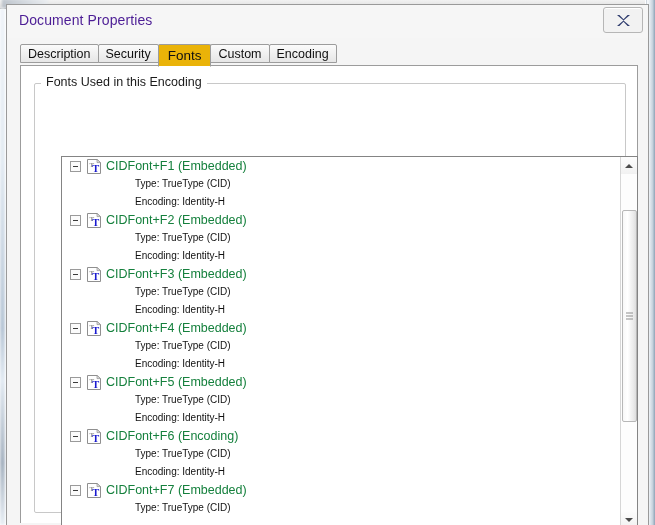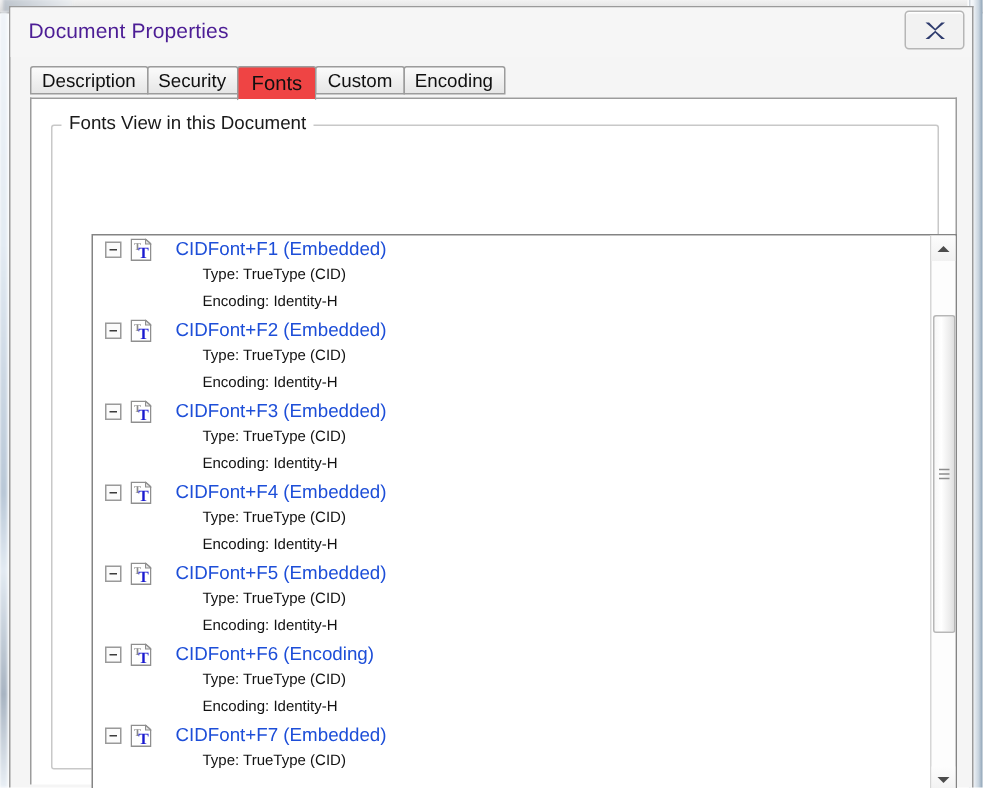--- a/index.html
+++ b/index.html
@@ -150,21 +150,21 @@
     border-bottom: 1px solid #9c9c9c;
     border-top-left-radius: 2px;
     border-top-right-radius: 2px;
     cursor: pointer;
     white-space: nowrap;
     box-sizing: border-box;
   }
   .tab.active {
     height: 23px;
     line-height: 22px;
-    background: #ef4444;
+    background: #eab308;
     border-bottom: 1px solid #ffffff;
     padding: 0 9px;
     position: relative;
     z-index: 4;
     font-size: 13.5px;
   }
 
   
   #tab-page {
     position: absolute;
@@ -253,23 +253,23 @@
   }
   .font-icon {
     width: 14px;
     height: 15px;
     margin-left: 6px;
     flex: 0 0 auto;
     position: relative;
   }
   .font-icon svg { display: block; }
   .font-label {
-    margin-left: 16px;
+    margin-left: 5px;
     font-size: 12.5px;
-    color: #1d4ed8;
+    color: #15803d;
   }
   .font-detail {
     height: 18px;
     line-height: 18px;
     padding-left: 73px;
     font-size: 10px;
     color: #111111;
     white-space: nowrap;
   }
 
@@ -362,21 +362,21 @@
       <div class="tab">Description</div>
       <div class="tab">Security</div>
       <div class="tab active">Fonts</div>
       <div class="tab">Custom</div>
       <div class="tab">Encoding</div>
     </div>
 
   <div id="tab-page">
 
     <div id="fonts-groupbox"></div>
-    <div id="fonts-groupbox-label">Fonts View in this Document</div>
+    <div id="fonts-groupbox-label">Fonts Used in this Encoding</div>
 
     <div id="fonts-listbox">
       <div id="fonts-tree">
           <div class="font-node">
             <div class="font-row">
               <span class="expander"></span>
               <span class="font-icon">
                 <svg width="14" height="15" viewBox="0 0 14 15" aria-hidden="true">
                   <path d="M0.5 0.5 H10 L13.5 3.6 V14.5 H0.5 Z" fill="#ffffff" stroke="#8f8f8f" stroke-width="1"></path>
                   <path d="M10 0.5 L13.5 3.6 H10 Z" fill="#e4e4e4" stroke="#8f8f8f" stroke-width="0.7"></path>

